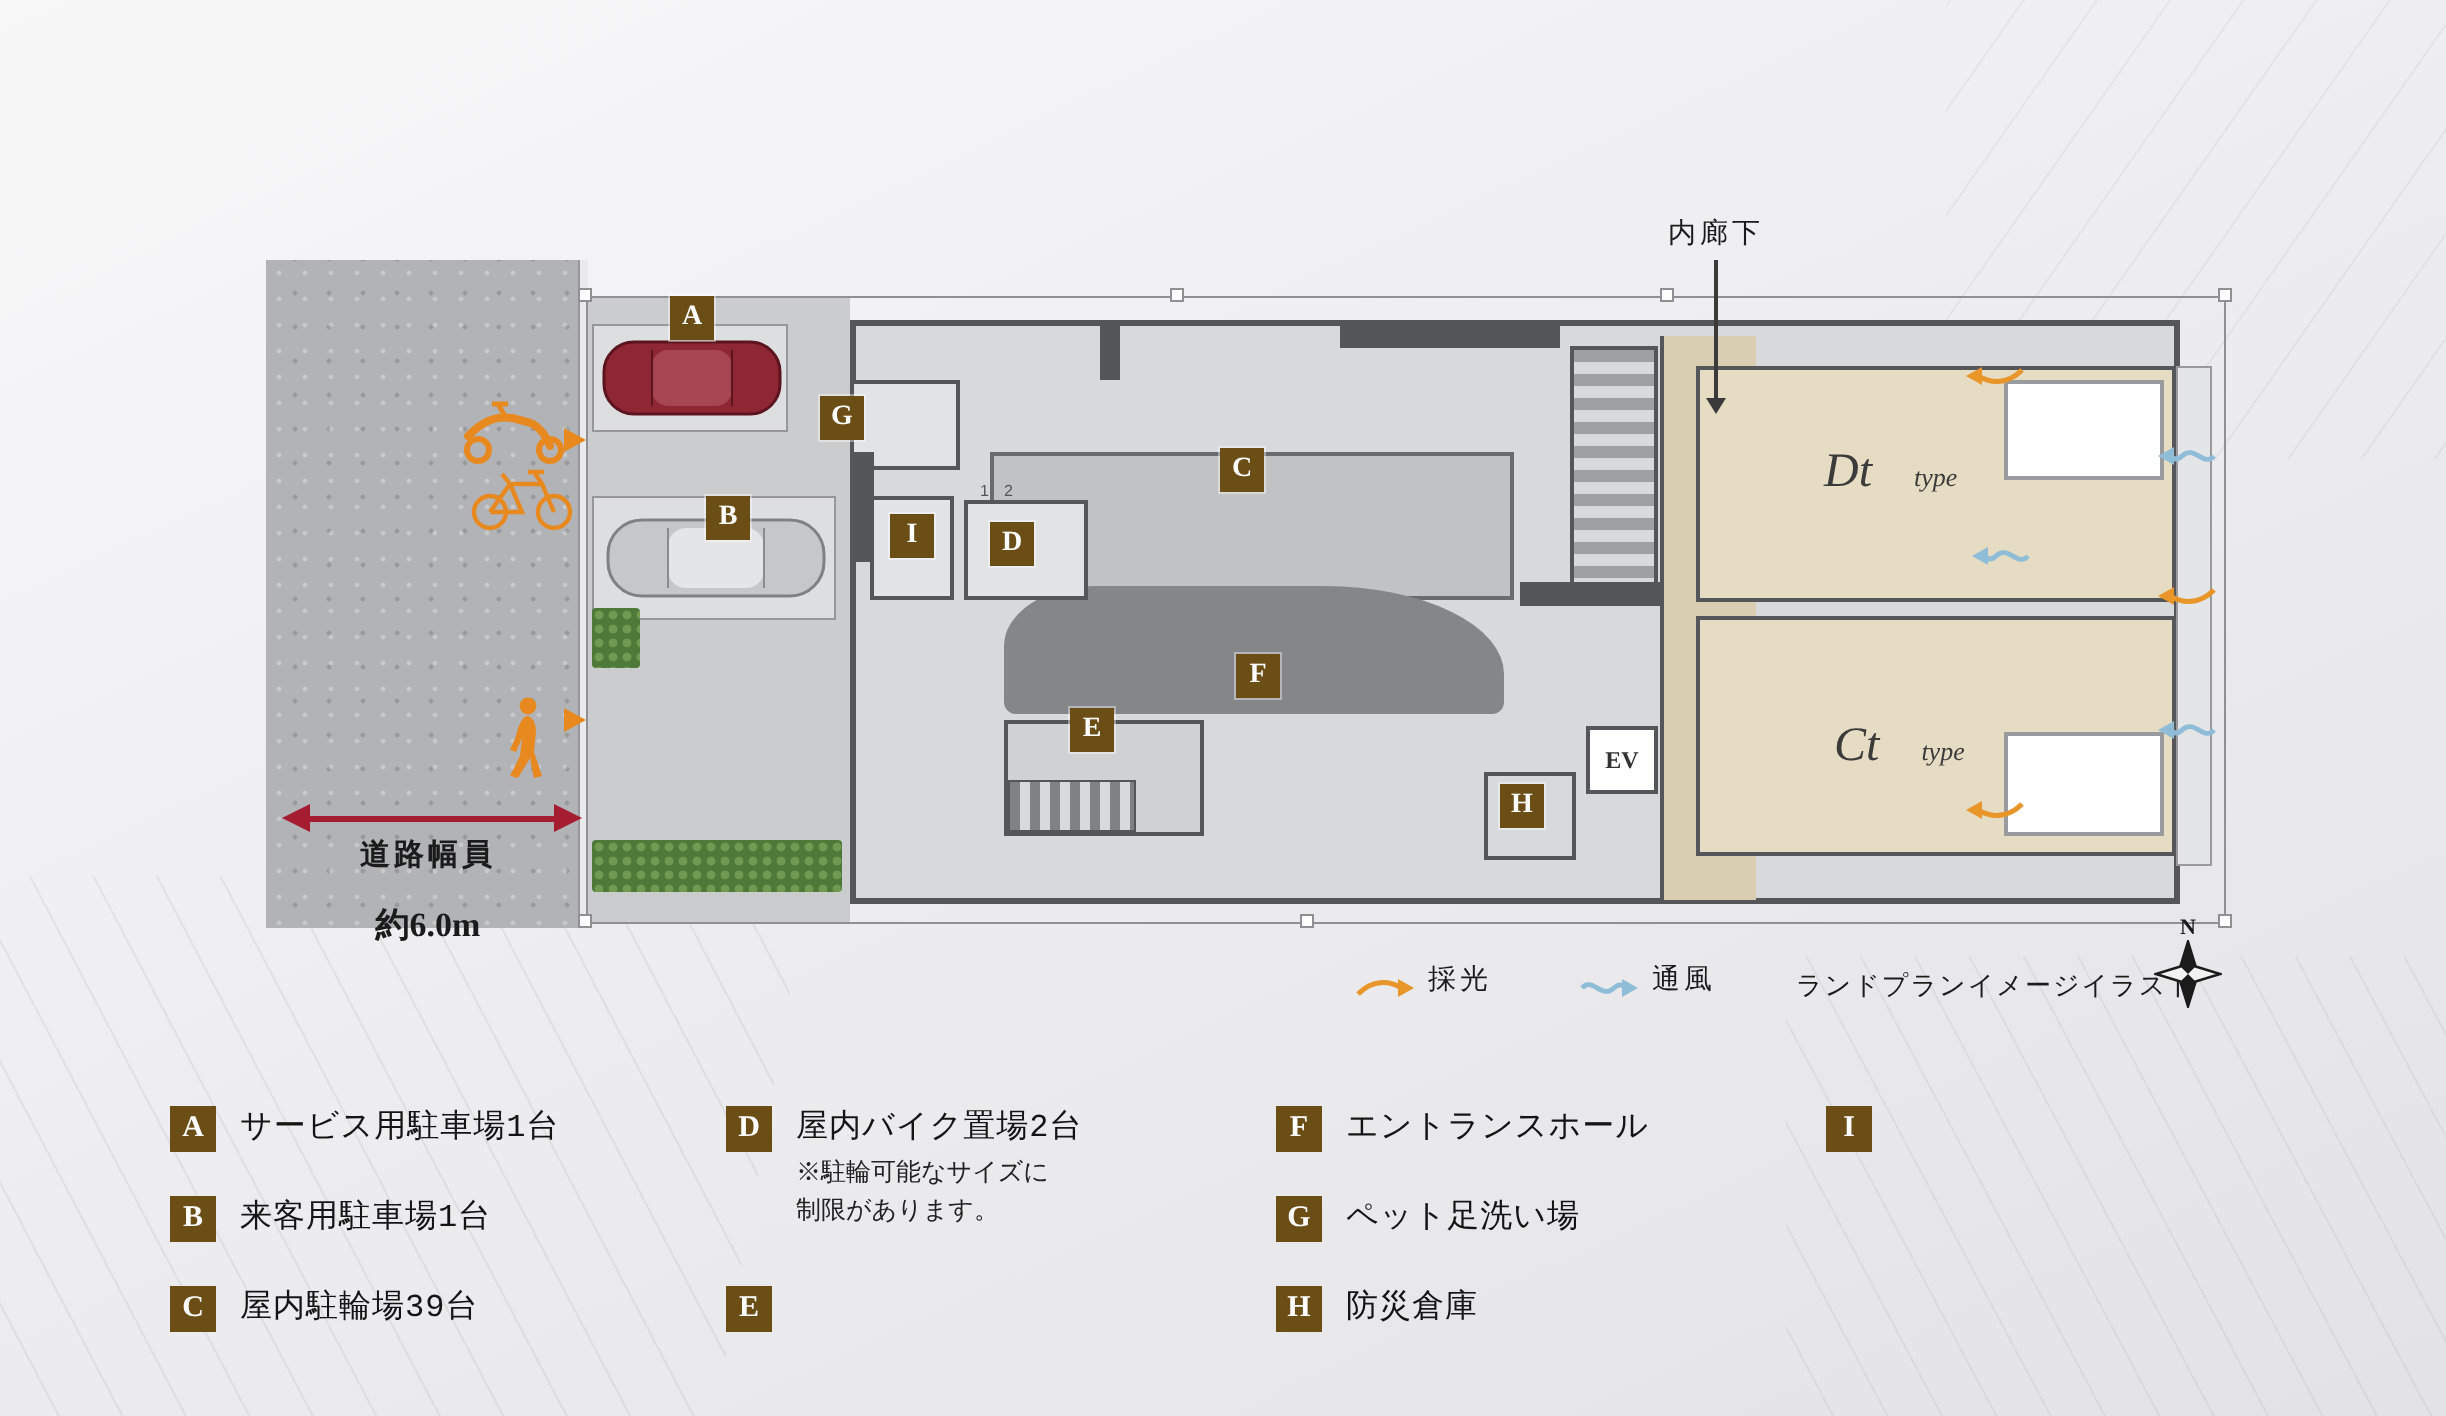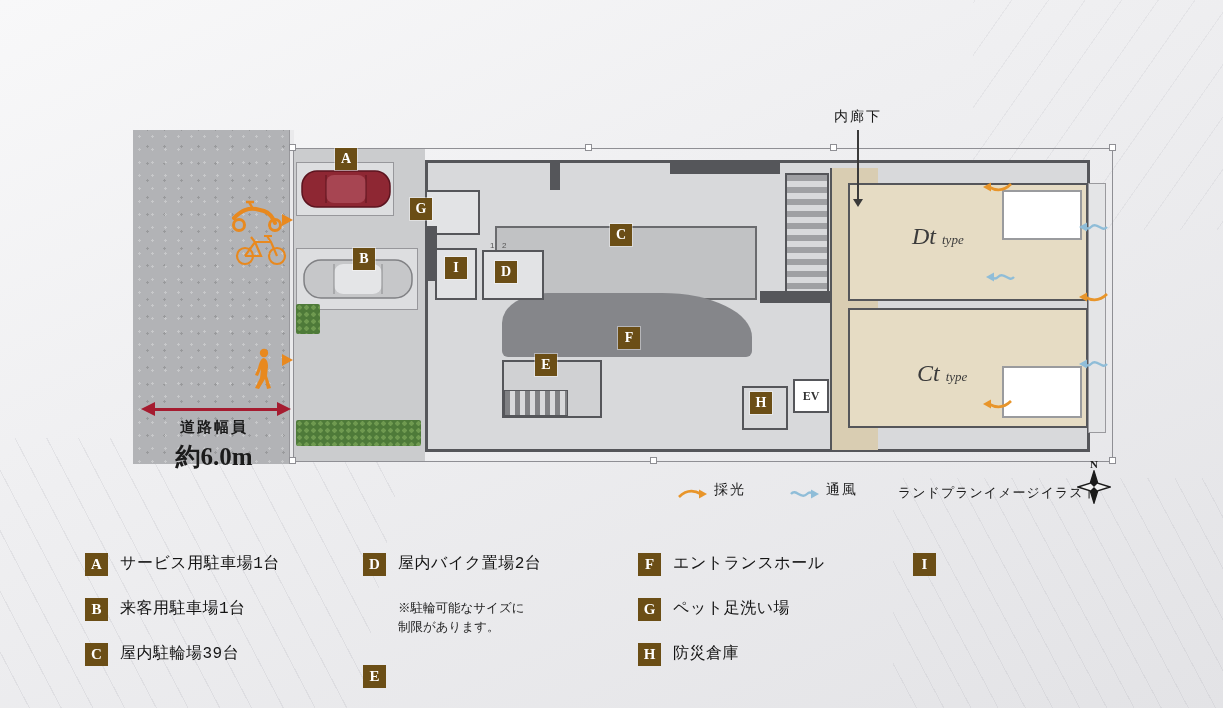--- a/index.html
+++ b/index.html
@@ -43,72 +43,72 @@
 
   .zoneC { left:365px; top:128px; width:262px; height:74px; background:#c1c2c4; border:2px solid #6a6b6e; }
   .zoneF { left:372px; top:195px; width:250px; height:64px; background:#85868a;
     border-radius: 46px 90px 6px 6px / 30px 44px 6px 6px; }
   .corridor { left:700px; top:70px; width:48px; height:282px; background:#d9cdb2; border-left:2px solid #55565a; }
   .stairs { left:655px; top:75px; width:44px; height:120px; border:2px solid #55565a;
     background: repeating-linear-gradient(180deg,#9fa0a3 0 6px,#d8d9db 6px 12px); }
   .unit { background:#e6dcc4; border:2px solid #55565a; }
   .bath { background:#ffffff; border:2px solid #9a9b9e; }
   .balcony { left:958px; top:85px; width:18px; height:250px; background:#e4e5e7; border:1px solid #9a9a9e; }
-  .ev { left:663px; top:281px; width:36px; height:34px; background:#ffffff; border:2px solid #55565a;
+  .ev { left:663px; top:265px; width:36px; height:34px; background:#ffffff; border:2px solid #55565a;
     display:flex; align-items:center; justify-content:center; font-size:12px; font-weight:bold; color:#333; }
   .mailrack { left:374px; top:292px; width:64px; height:26px; border:1px solid #55565a;
     background: repeating-linear-gradient(90deg,#808184 0 5px,#d8d9db 5px 10px); }
 
   .pad { background:#dddee0; border:1px solid #97979b; }
   .hedge { background:#4e7a39; border-radius:2px;
     background-image: radial-gradient(#6f9a50 2px, transparent 2.4px);
     background-size:7px 7px; }
 
   .marker { position:absolute; width:22px; height:22px; background:#6b4e16; color:#ffffff;
     display:flex; align-items:center; justify-content:center;
     font-size:14px; font-weight:bold;
     box-shadow:0 0 0 1px rgba(255,255,255,0.4); }
 
   .unit-label { position:absolute; font-style:italic; color:#3b3b3b; white-space:nowrap; }
   .unit-label .big { font-size:24px; }
-  .unit-label .small { font-size:13px; margin-left:6px; }
+  .unit-label .small { font-size:13px; margin-left:21px; }
 
   .stallnum { position:absolute; font-size:8px; color:#555; font-family:"Liberation Sans",sans-serif; }
 
   .corr-label { position:absolute; left:688px; top:10px; width:80px; text-align:center;
     font-size:14px; letter-spacing:2px; color:#1b1b1b; }
   .corr-line { position:absolute; left:727px; top:32px; width:2px; height:70px; background:#3a3a3a; }
   .corr-head { position:absolute; left:723px; top:101px; width:0; height:0;
     border-left:5px solid transparent; border-right:5px solid transparent; border-top:8px solid #3a3a3a; }
 
   .arrow-line { position:absolute; left:24px; top:310px; width:124px; height:3px; background:#a51c30; }
   .tri-left  { position:absolute; left:11px;  top:304px; width:0; height:0;
     border-right:14px solid #a51c30; border-top:7px solid transparent; border-bottom:7px solid transparent; }
   .tri-right { position:absolute; left:147px; top:304px; width:0; height:0;
     border-left:14px solid #a51c30; border-top:7px solid transparent; border-bottom:7px solid transparent; }
   .rw-text { position:absolute; left:8px; top:320px; width:152px; text-align:center; font-weight:bold; color:#1b1b1b; }
   .rw-title { font-size:15px; letter-spacing:2px; }
-  .rw-value { font-size:25px; margin-top:3px; }
+  .rw-value { font-size:17px; margin-top:14px; }
 
   .tri-orange { position:absolute; width:0; height:0;
     border-left:11px solid #e8891f; border-top:6px solid transparent; border-bottom:6px solid transparent; }
 
   
   .cap-label { position:absolute; font-size:14px; letter-spacing:2px; color:#1b1b1b; }
   .caption   { position:absolute; left:898px; top:484px; font-size:13px; letter-spacing:1px; color:#1b1b1b; }
   .compass   { position:absolute; left:1072px; top:458px; width:44px; text-align:center; }
   .compass .n { font-size:11px; font-weight:bold; color:#1b1b1b; }
 
   
   .legend-col { position:absolute; top:553px; }
   .legend-item { display:flex; gap:12px; align-items:flex-start; margin-bottom:22px; }
   .key { flex:0 0 auto; width:23px; height:23px; background:#6b4e16; color:#fff;
     display:flex; align-items:center; justify-content:center; font-size:15px; font-weight:bold; }
   .lbl { font-size:16px; line-height:1.45; letter-spacing:0.5px; white-space:pre-line; color:#141414;font-family:Liberation Mono, monospace; }
-  .note { font-size:12.5px; line-height:1.5; margin-top:23px; white-space:pre-line; color:#222; }
+  .note { font-size:12.5px; line-height:1.5; margin-top:1px; white-space:pre-line; color:#222; }
 </style>
 </head>
 <body>
 
 <div class="page">
 
   <div class="deco deco-bl"></div>
   <div class="deco deco-tr"></div>
   <div class="deco deco-br"></div>
 

